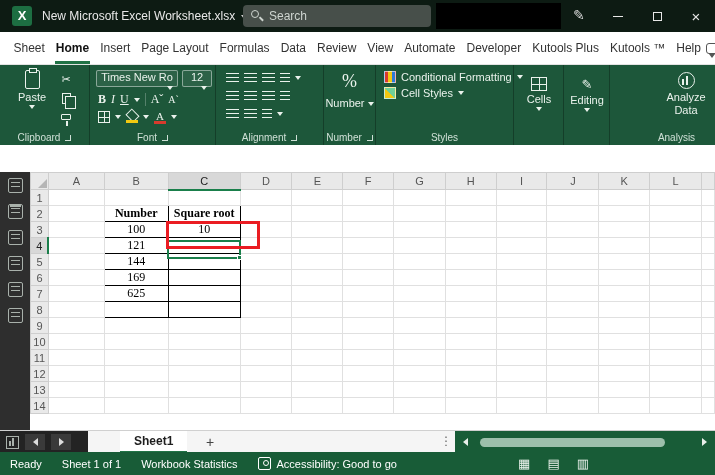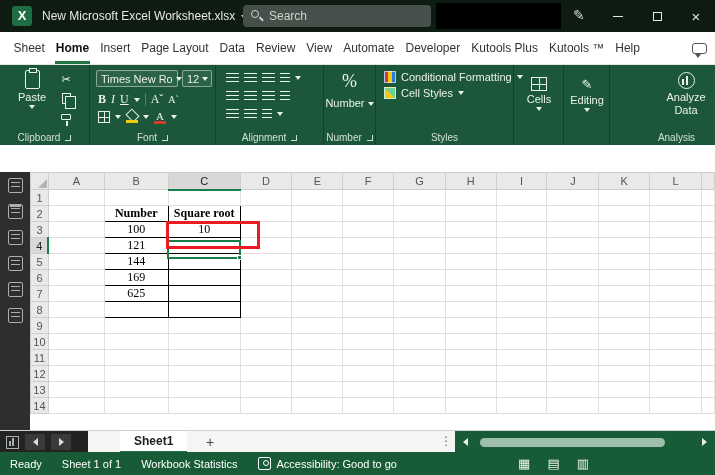--- a/index.html
+++ b/index.html
@@ -41,21 +41,21 @@
   .g-label { position:absolute; bottom:2px; left:0; right:0; text-align:center; font-size:10px; color:#cfe0d6; }
   .launcher { display:inline-block; width:6px; height:6px; border-right:1px solid #cfe0d6; border-bottom:1px solid #cfe0d6; margin-left:5px; }
   .big-btn { display:flex; flex-direction:column; align-items:center; gap:2px; cursor:default; }
   .ico-clipboard { width:15px; height:19px; border:1.5px solid #eaf2ec; border-radius:2px; position:relative; }
   .ico-clipboard::before { content:""; position:absolute; left:3px; top:-3px; width:6px; height:3px; background:#1d573a; border:1.5px solid #eaf2ec; }
   .sicon { display:block; width:16px; height:15px; text-align:center; font-size:11px; line-height:15px; color:#eaf2ec; }
   .ico-copy { position:relative; width:9px; height:11px; border:1px solid #eaf2ec; margin:2px auto; }
   .ico-copy::after { content:""; position:absolute; left:2px; top:2px; width:9px; height:11px; border:1px solid #eaf2ec; background:#1d573a; }
   .ico-brush { position:relative; width:10px; height:6px; border:1px solid #eaf2ec; border-radius:1px; margin:4px auto; }
   .ico-brush::after { content:""; position:absolute; left:4px; top:6px; width:2px; height:5px; background:#eaf2ec; }
-  .combo { height:17px; border:1px solid rgba(255,255,255,.45); background:rgba(255,255,255,.07); border-radius:2px; display:flex; align-items:center; font-size:11px; padding:0 4px; gap:3px; white-space:nowrap; }
+  .combo { height:17px; border:1px solid rgba(255,255,255,.45); background:rgba(255,255,255,.07); border-radius:2px; display:flex; align-items:center; font-size:11px; padding:0 4px; gap:3px; white-space:nowrap;flex-direction:column; }
   .frow { display:flex; align-items:center; gap:5px; }
   .blet { font-family:"Liberation Serif",serif; font-weight:bold; font-size:12px; }
   .ilet { font-family:"Liberation Serif",serif; font-style:italic; font-size:12px; }
   .ulet { font-family:"Liberation Serif",serif; text-decoration:underline; font-size:12px; }
   .ico-borders { width:12px; height:12px; border:1px solid #eaf2ec; position:relative; }
   .ico-borders::before { content:""; position:absolute; left:5px; top:0; width:1px; height:100%; background:#eaf2ec; }
   .ico-borders::after { content:""; position:absolute; top:5px; left:0; height:1px; width:100%; background:#eaf2ec; }
   .ico-fill { width:12px; height:12px; position:relative; }
   .ico-fill::before { content:""; position:absolute; left:1px; top:0; width:9px; height:7px; border:1.5px solid #eaf2ec; transform:rotate(45deg); }
   .ico-fill::after { content:""; position:absolute; left:0; bottom:0; width:12px; height:3px; background:#f2c811; }
@@ -157,20 +157,21 @@
         <span></span>
       </div>
     <div class="winbtn btn-close">×</div>
   </div>
 
   <div class="menubar">
     <div class="menu-item">Sheet</div>
     <div class="menu-item active">Home</div>
     <div class="menu-item">Insert</div>
     <div class="menu-item">Page Layout</div>
+    <div class="menu-item">Formulas</div>
     <div class="menu-item">Data</div>
     <div class="menu-item">Review</div>
     <div class="menu-item">View</div>
     <div class="menu-item">Automate</div>
     <div class="menu-item">Developer</div>
     <div class="menu-item">Kutools Plus</div>
     <div class="menu-item">Kutools ™</div>
     <div class="menu-item">Help</div>
     <div class="menu-right">
       <span class="comment-icon"></span>

